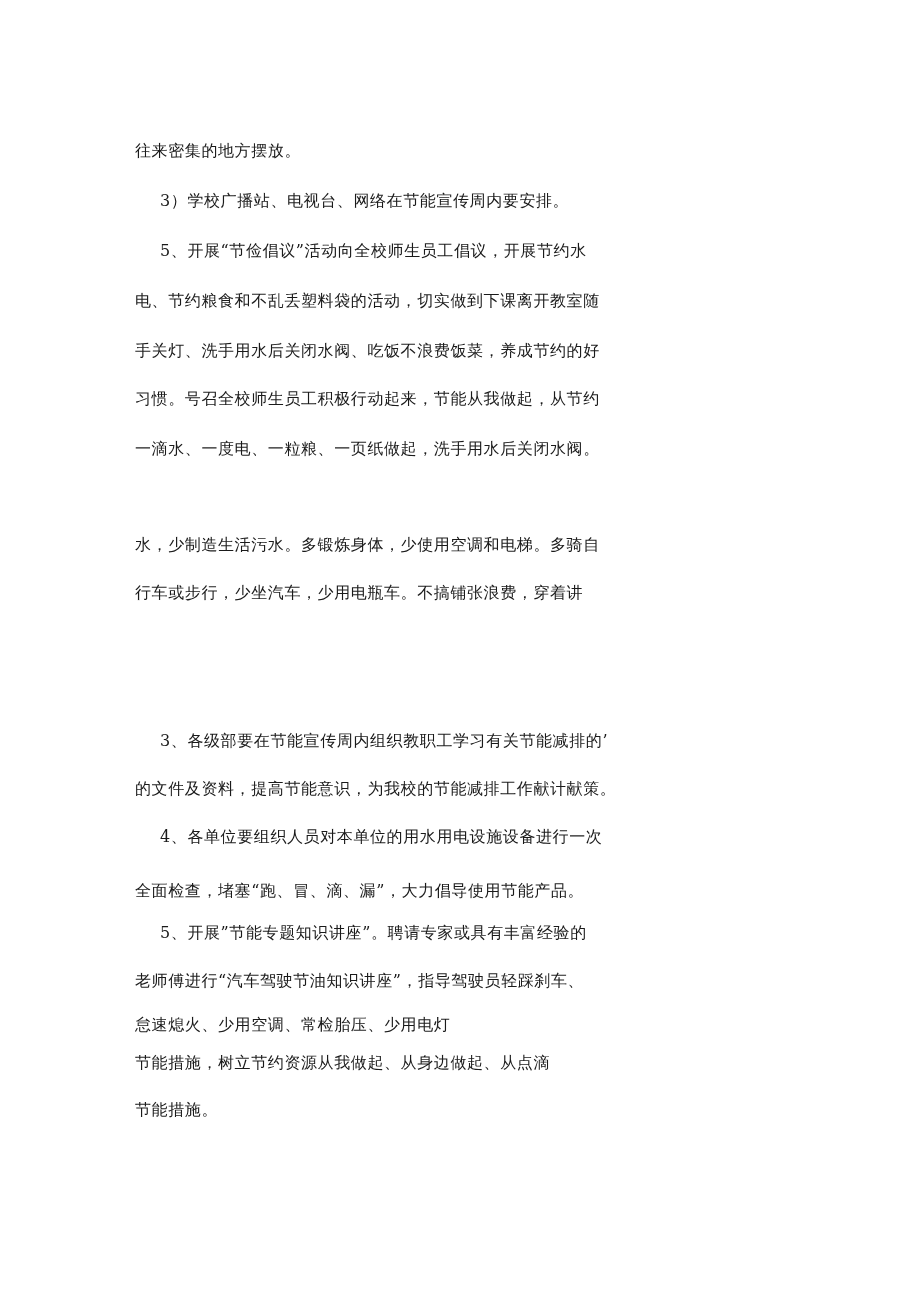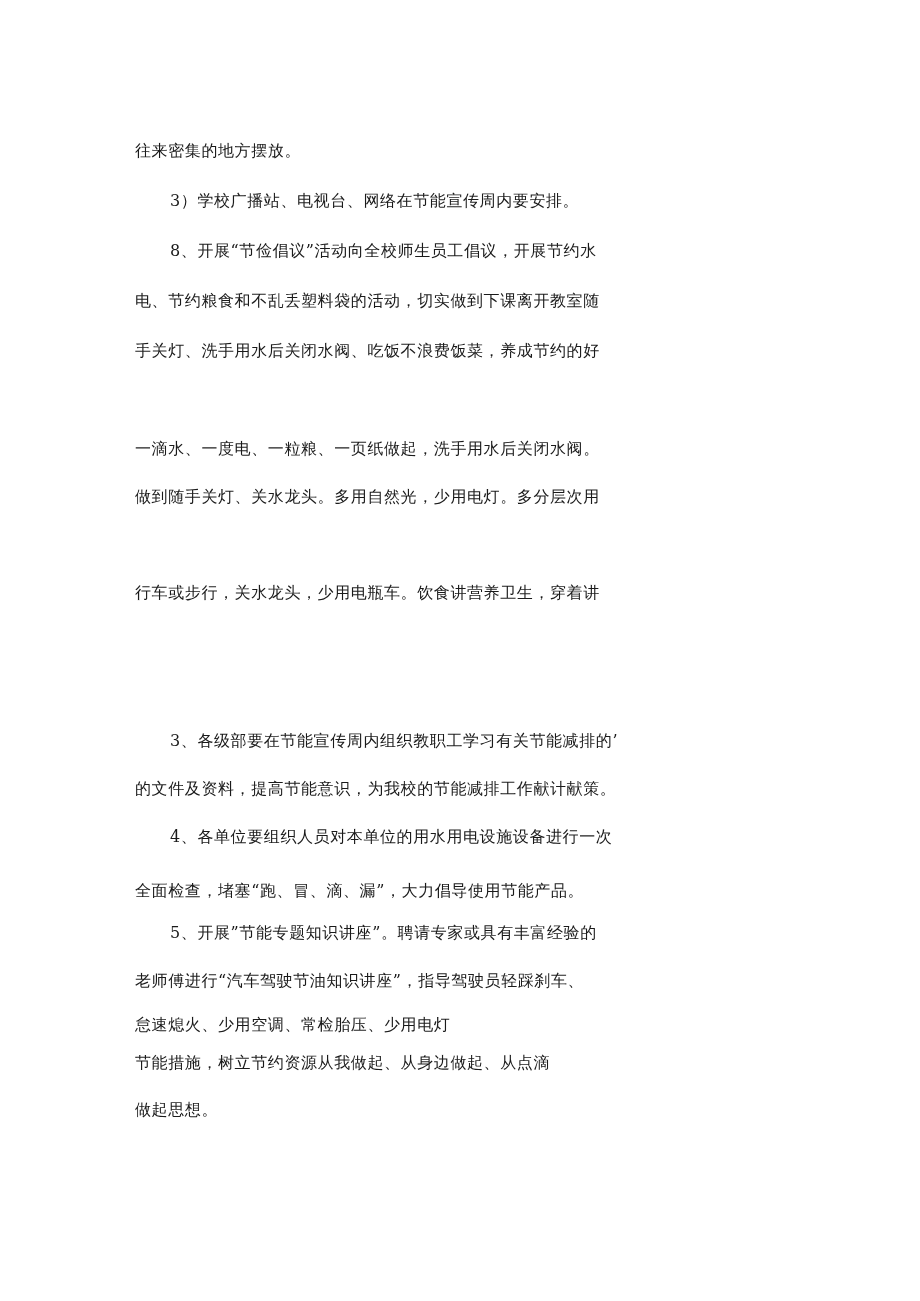--- a/index.html
+++ b/index.html
@@ -1,35 +1,36 @@
 <!DOCTYPE html>
 <html><head>
   <meta charset="utf-8">
   <style>
     html, body { margin: 0; padding: 0; background: #ffffff; }
     body { width: 920px; height: 1301px; position: relative; overflow: hidden;
            font-family: "DejaVu Serif", "Liberation Serif", serif; color: #1a1a1a; }
     .page { position: absolute; left: 0; top: 0; width: 920px; height: 1301px; background: #fff; }
     .line { position: absolute; left: 135px; font-size: 16px; line-height: 26px; white-space: nowrap; letter-spacing: 0.6px; margin-top: 22px; }
-    .indent { left: 170px; }
+    .indent { left: 160px; }
   </style>
 </head>
 <body>
 
 <div class="page">
   <div class="line" style="top:116px">往来密集的地方摆放。</div>
   <div class="line indent" style="top:166px">3）学校广播站、电视台、网络在节能宣传周内要安排。</div>
-  <div class="line indent" style="top:216px">8、开展“节俭倡议”活动向全校师生员工倡议，开展节约水</div>
+  <div class="line indent" style="top:216px">5、开展“节俭倡议”活动向全校师生员工倡议，开展节约水</div>
   <div class="line" style="top:266px">电、节约粮食和不乱丢塑料袋的活动，切实做到下课离开教室随</div>
   <div class="line" style="top:316px">手关灯、洗手用水后关闭水阀、吃饭不浪费饭菜，养成节约的好</div>
+  <div class="line" style="top:364px">习惯。号召全校师生员工积极行动起来，节能从我做起，从节约</div>
   <div class="line" style="top:414px">一滴水、一度电、一粒粮、一页纸做起，洗手用水后关闭水阀。</div>
-  <div class="line" style="top:462px">做到随手关灯、关水龙头。多用自然光，少用电灯。多分层次用</div>
-  <div class="line" style="top:558px">行车或步行，关水龙头，少用电瓶车。饮食讲营养卫生，穿着讲</div>
+  <div class="line" style="top:510px">水，少制造生活污水。多锻炼身体，少使用空调和电梯。多骑自</div>
+  <div class="line" style="top:558px">行车或步行，少坐汽车，少用电瓶车。不搞铺张浪费，穿着讲</div>
   <div class="line indent" style="top:706px">3、各级部要在节能宣传周内组织教职工学习有关节能减排的’</div>
   <div class="line" style="top:754px">的文件及资料，提高节能意识，为我校的节能减排工作献计献策。</div>
   <div class="line indent" style="top:802px">4、各单位要组织人员对本单位的用水用电设施设备进行一次</div>
   <div class="line" style="top:856px">全面检查，堵塞“跑、冒、滴、漏”，大力倡导使用节能产品。</div>
   <div class="line indent" style="top:898px">5、开展”节能专题知识讲座”。聘请专家或具有丰富经验的</div>
   <div class="line" style="top:946px">老师傅进行“汽车驾驶节油知识讲座”，指导驾驶员轻踩刹车、</div>
   <div class="line" style="top:990px">怠速熄火、少用空调、常检胎压、少用电灯</div>
   <div class="line" style="top:1028px">节能措施，树立节约资源从我做起、从身边做起、从点滴</div>
-  <div class="line" style="top:1075px">做起思想。</div>
+  <div class="line" style="top:1075px">节能措施。</div>
 </div>
 
 </body></html>

